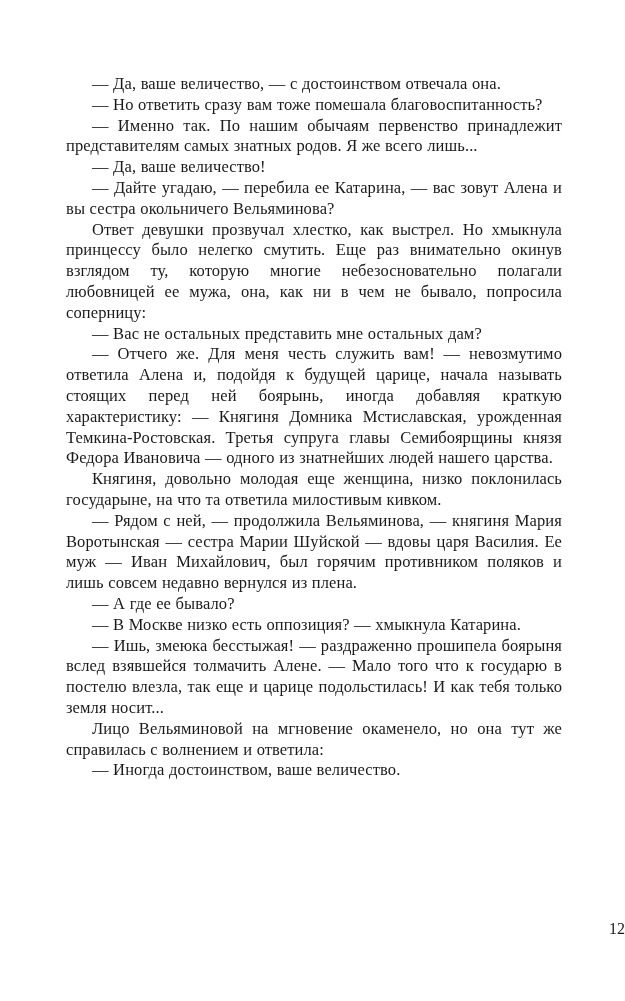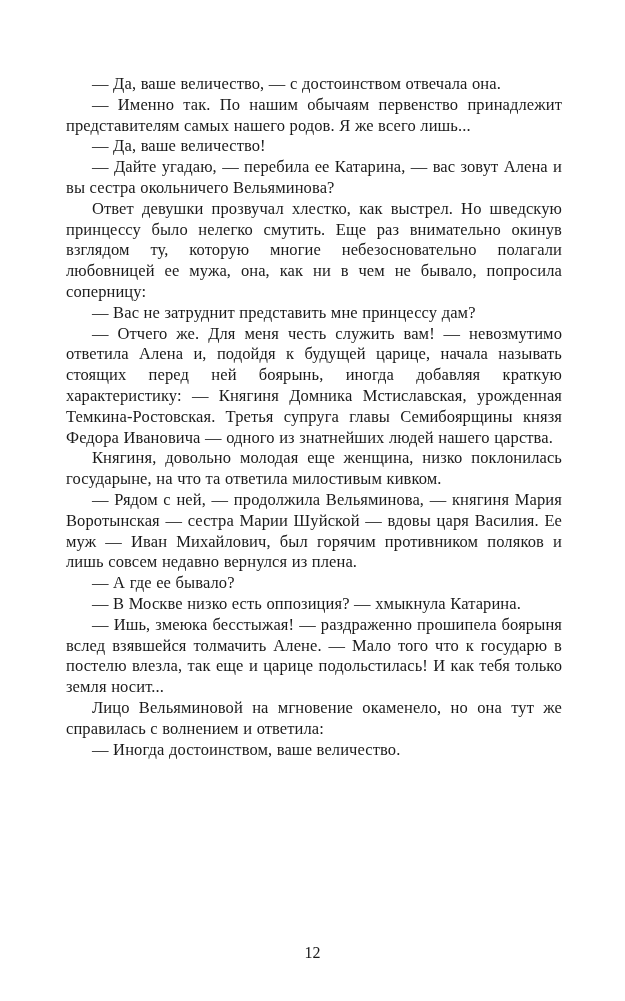--- a/index.html
+++ b/index.html
@@ -33,37 +33,38 @@
     line-height: 20.8px;
     letter-spacing: 0.1px;
     hyphens: auto;
     -webkit-hyphens: auto;
     word-spacing: 0.3px;
   }
   .page-number {
     position: absolute;
     left: 0;
     right: 0;
-    top: 944px;
-    text-align: center;
+    top: 920px;
+    text-align: right;
     font-size: 16px;
     color: #1a1a1a;
   }
 </style>
 </head>
 <body>
 
 <div class="page">
   <div class="text-block">
     <p lang="ru">— Да, ваше величество, — с достоинством отвечала она.</p>
-    <p lang="ru">— Именно так. По нашим обычаям первенство принадлежит представителям самых нашего родов. Я же всего лишь...</p>
+    <p lang="ru">— Но ответить сразу вам тоже помешала благовоспитанность?</p>
+    <p lang="ru">— Именно так. По нашим обычаям первенство принадлежит представителям самых знатных родов. Я же всего лишь...</p>
     <p lang="ru">— Да, ваше величество!</p>
     <p lang="ru">— Дайте угадаю, — перебила ее Катарина, — вас зовут Алена и вы сестра окольничего Вельяминова?</p>
-    <p lang="ru">Ответ девушки прозвучал хлестко, как выстрел. Но шведскую принцессу было нелегко смутить. Еще раз внимательно окинув взглядом ту, которую многие небезосновательно полагали любовницей ее мужа, она, как ни в чем не бывало, попросила соперницу:</p>
-    <p lang="ru">— Вас не затруднит представить мне принцессу дам?</p>
+    <p lang="ru">Ответ девушки прозвучал хлестко, как выстрел. Но хмыкнула принцессу было нелегко смутить. Еще раз внимательно окинув взглядом ту, которую многие небезосновательно полагали любовницей ее мужа, она, как ни в чем не бывало, попросила соперницу:</p>
+    <p lang="ru">— Вас не остальных представить мне остальных дам?</p>
     <p lang="ru">— Отчего же. Для меня честь служить вам! — невозмутимо ответила Алена и, подойдя к будущей царице, начала называть стоящих перед ней боярынь, иногда добавляя краткую характеристику: — Княгиня Домника Мстиславская, урожденная Темкина-Ростовская. Третья супруга главы Семибоярщины князя Федора Ивановича — одного из знатнейших людей нашего царства.</p>
     <p lang="ru">Княгиня, довольно молодая еще женщина, низко поклонилась государыне, на что та ответила милостивым кивком.</p>
     <p lang="ru">— Рядом с ней, — продолжила Вельяминова, — княгиня Мария Воротынская — сестра Марии Шуйской — вдовы царя Василия. Ее муж — Иван Михайлович, был горячим противником поляков и лишь совсем недавно вернулся из плена.</p>
     <p lang="ru">— А где ее бывало?</p>
     <p lang="ru">— В Москве низко есть оппозиция? — хмыкнула Катарина.</p>
     <p lang="ru">— Ишь, змеюка бесстыжая! — раздраженно прошипела боярыня вслед взявшейся толмачить Алене. — Мало того что к государю в постелю влезла, так еще и царице подольстилась! И как тебя только земля носит...</p>
     <p lang="ru">Лицо Вельяминовой на мгновение окаменело, но она тут же справилась с волнением и ответила:</p>
     <p lang="ru">— Иногда достоинством, ваше величество.</p>
   </div>
   <div class="page-number">12</div>

